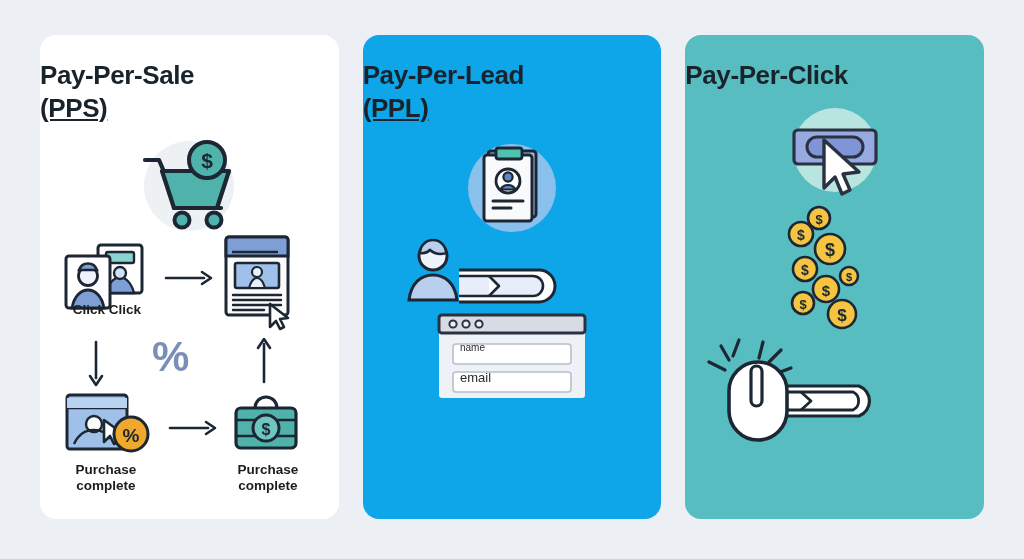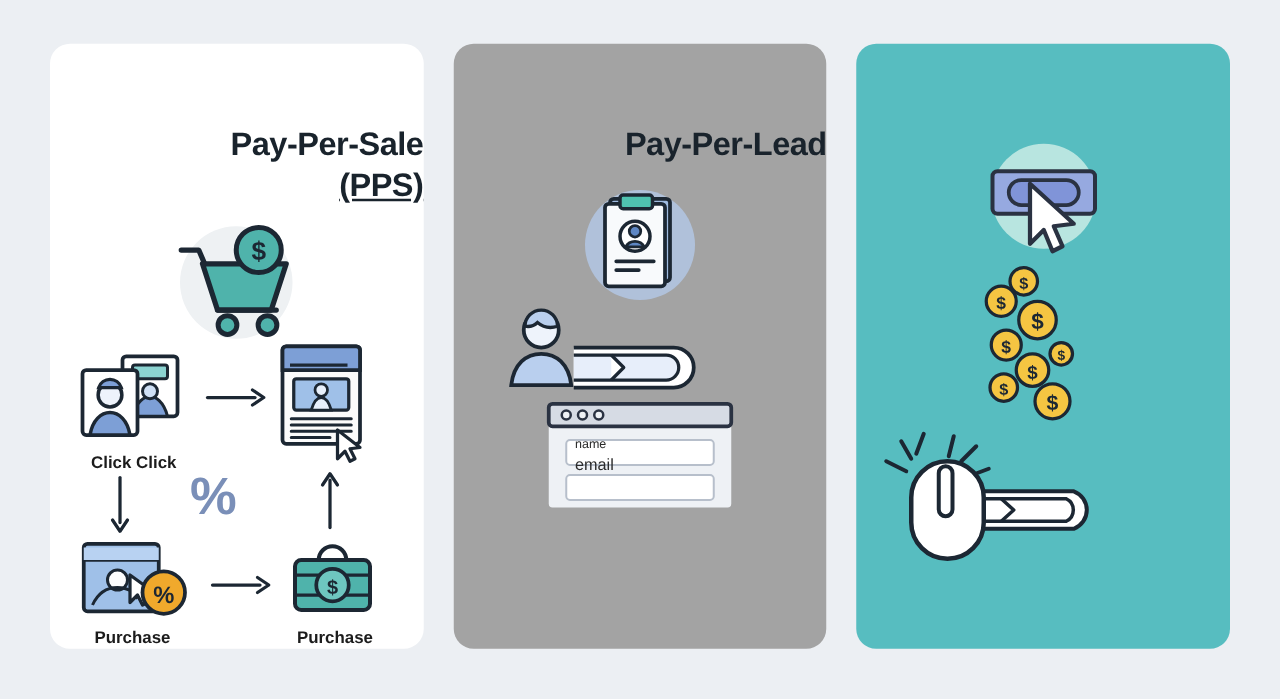--- a/index.html
+++ b/index.html
@@ -20,27 +20,27 @@
     box-sizing:border-box;
   }
   .panel{
     position:relative;
     flex:1 1 0;
     border-radius:16px;
     box-sizing:border-box;
     overflow:hidden;
   }
   .panel.pps{background:#ffffff;}
-  .panel.ppl{background:#a3a3a3;}
+  .panel.ppl{background:#0ea5e9;}
   .panel.ppc{background:#57bdc0;}
 
   .panel-title{
     margin:0;
-    padding-top:64px;
-    text-align:right;
+    padding-top:24px;
+    text-align:left;
     font-size:26px;
     font-weight:bold;
     letter-spacing:-0.4px;
     color:#19232c;
     line-height:1.25;
   }
   .panel-title .sub{display:block;text-decoration:underline;}
 
   .art{position:relative;width:100%;height:calc(100% - 120px);}
 
@@ -96,21 +96,21 @@
           <rect x="38" y="3" width="44" height="48" rx="3" fill="#ffffff" stroke="#1c2733" stroke-width="3"></rect>
           <rect x="46" y="10" width="28" height="11" rx="2" fill="#8bd3d1" stroke="#1c2733" stroke-width="2.4"></rect>
           <path d="M46 51 c3-12 10-16 14-16 s11 4 14 16 z" fill="#7d9fd6" stroke="#1c2733" stroke-width="2.4"></path>
           <circle cx="60" cy="31" r="6" fill="#cfe0f5" stroke="#1c2733" stroke-width="2.4"></circle>
           <rect x="6" y="14" width="44" height="52" rx="3" fill="#ffffff" stroke="#1c2733" stroke-width="3"></rect>
           <circle cx="28" cy="34" r="9.5" fill="#eef3fb" stroke="#1c2733" stroke-width="2.8"></circle>
           <path d="M19 28 a9.5 9.5 0 0 1 18 0 z" fill="#7d9fd6" stroke="#1c2733" stroke-width="2.6"></path>
           <path d="M12 66 c2-12 9-18 16-18 s14 6 16 18 z" fill="#7d9fd6" stroke="#1c2733" stroke-width="2.8"></path>
         </svg>
       </div>
-      <div class="lbl" style="left:12px;top:198px;width:110px;">Click Click</div>
+      <div class="lbl" style="left:12px;top:178px;width:110px;">Click Click</div>
 
       <div class="abs" style="left:124px;top:146px;">
         <svg width="50" height="16" viewBox="0 0 50 16">
           <path d="M2 8 H40" stroke="#1c2733" stroke-width="2.6" fill="none" stroke-linecap="round"></path>
           <path d="M38 2 L47 8 L38 14" stroke="#1c2733" stroke-width="2.6" fill="none" stroke-linecap="round" stroke-linejoin="round"></path>
         </svg>
       </div>
 
       <div class="abs" style="left:182px;top:110px;">
         <svg width="76" height="96" viewBox="0 0 76 96">
@@ -174,20 +174,21 @@
       </div>
       <div class="lbl" style="left:172px;top:338px;width:112px;">Purchase
 complete</div>
 
     </div>
   </section>
 
   <section class="panel ppl">
     <h2 class="panel-title">
       <span>Pay-Per-Lead</span>
+      <span class="sub">(PPL)</span>
     </h2>
 
     <div class="art">
 
       <div class="abs" style="left:50%;top:12px;transform:translateX(-50%);">
         <svg width="104" height="104" viewBox="0 0 104 104">
           <circle cx="52" cy="52" r="44" fill="#b4cbec" opacity="0.75"></circle>
           <rect x="28" y="15" width="48" height="66" rx="3" fill="#9fbbe0" stroke="#1c2733" stroke-width="3"></rect>
           <rect x="24" y="19" width="48" height="66" rx="3" fill="#f8fafc" stroke="#1c2733" stroke-width="3"></rect>
           <rect x="36" y="12" width="26" height="11" rx="2.5" fill="#4fc2b0" stroke="#1c2733" stroke-width="2.8"></rect>
@@ -216,29 +217,30 @@
           <circle cx="17" cy="12" r="3.6" fill="#eef1f5" stroke="#2a3242" stroke-width="2"></circle>
           <circle cx="30" cy="12" r="3.6" fill="#eef1f5" stroke="#2a3242" stroke-width="2"></circle>
           <circle cx="43" cy="12" r="3.6" fill="#eef1f5" stroke="#2a3242" stroke-width="2"></circle>
           <rect x="17" y="32" width="118" height="20" rx="3" fill="#ffffff" stroke="#b7bfcb" stroke-width="1.6"></rect>
           <rect x="17" y="60" width="118" height="20" rx="3" fill="#ffffff" stroke="#b7bfcb" stroke-width="1.6"></rect>
         </svg>
       </div>
       <div class="abs" style="left:50%;top:218px;transform:translateX(-50%);width:152px;">
         <div style="margin-left:24px;font-size:10px;color:#2b2b2b;">name</div>
       </div>
-      <div class="abs" style="left:50%;top:232px;transform:translateX(-50%);width:152px;">
+      <div class="abs" style="left:50%;top:246px;transform:translateX(-50%);width:152px;">
         <div style="margin-left:24px;font-size:13px;color:#2b2b2b;">email</div>
       </div>
 
     </div>
   </section>
 
   <section class="panel ppc">
     <h2 class="panel-title">
+      <span>Pay-Per-Click</span>
     </h2>
 
     <div class="art">
 
       <div class="abs" style="left:50%;top:14px;transform:translateX(-50%);">
         <svg width="110" height="96" viewBox="0 0 110 96">
           <circle cx="55" cy="44" r="42" fill="#c9ece5" opacity="0.85"></circle>
           <rect x="14" y="24" width="82" height="34" rx="4" fill="#96a9e0" stroke="#2a3242" stroke-width="3.2"></rect>
           <rect x="27" y="31" width="56" height="20" rx="10" fill="#8094d8" stroke="#2a3242" stroke-width="3"></rect>
           <path d="M44 34 L44 82 L55 71 L62 88 L70 84 L63 68 L79 66 Z" fill="#ffffff" stroke="#2a3242" stroke-width="3.4" stroke-linejoin="round"></path>

